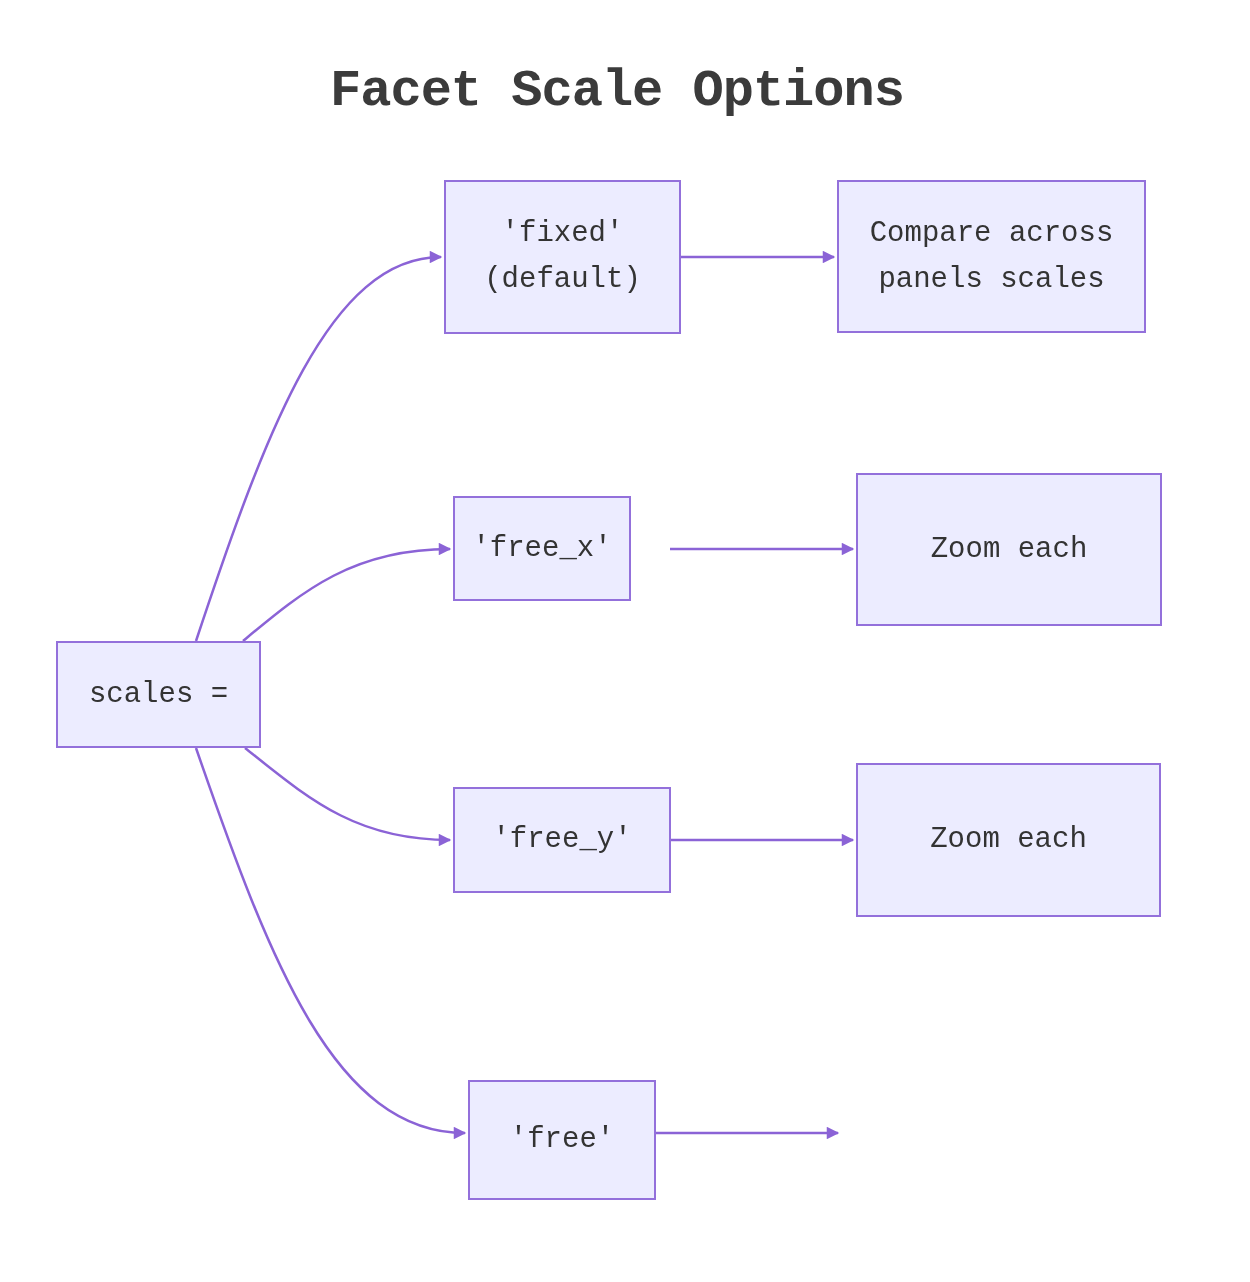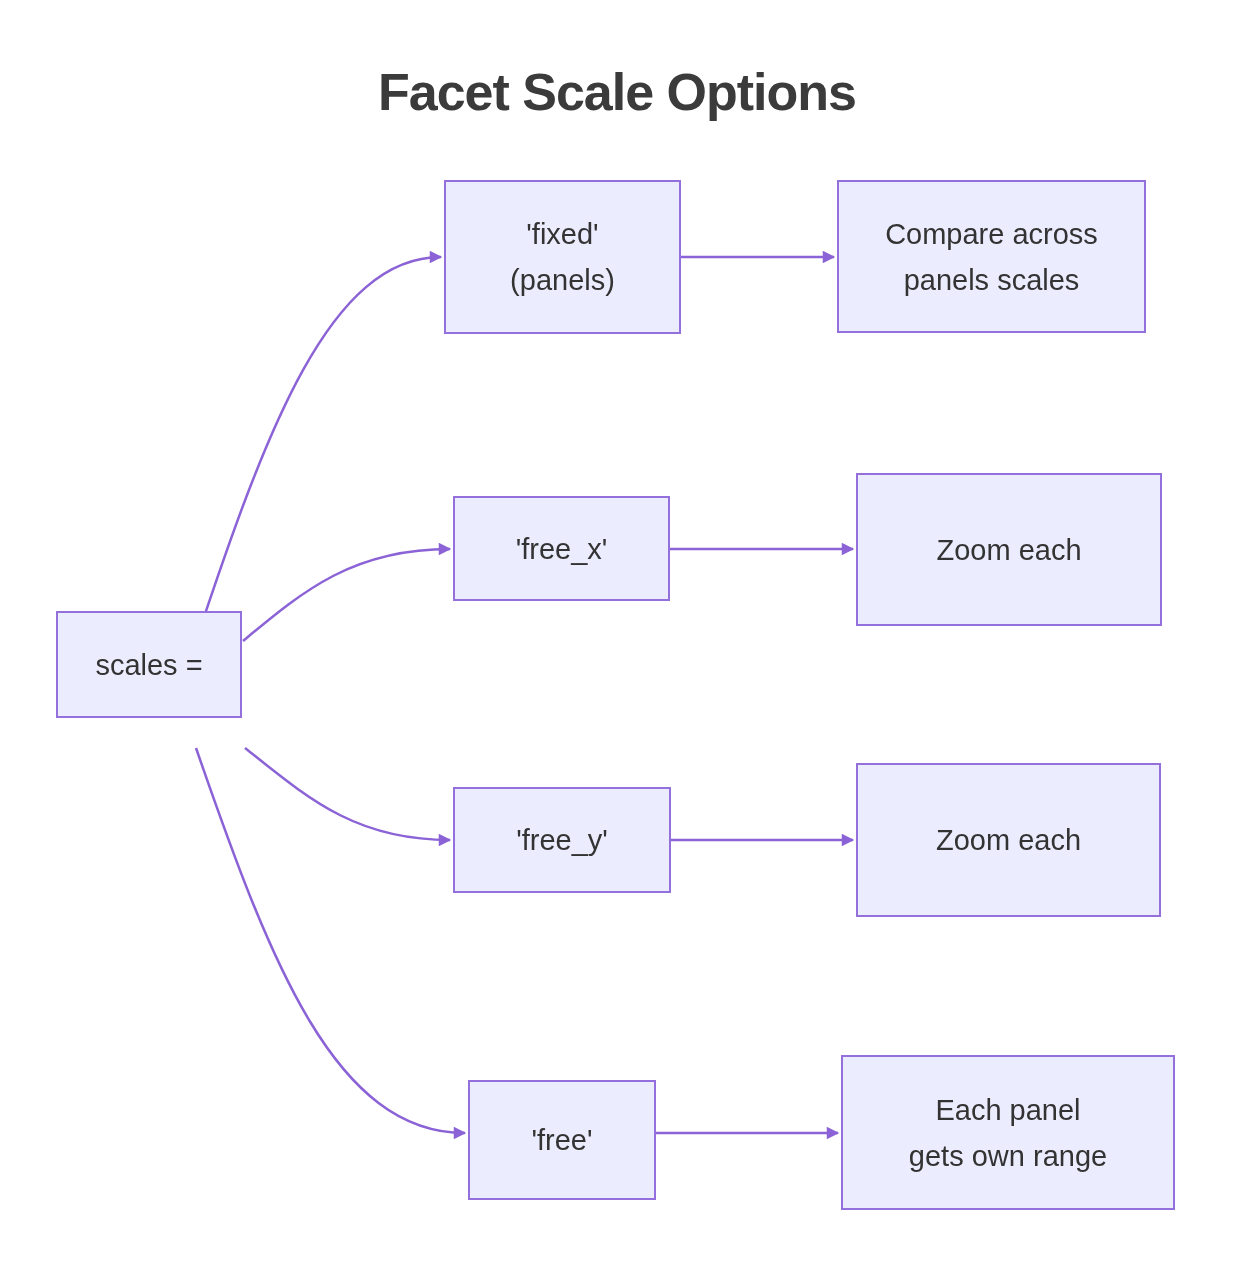--- a/index.html
+++ b/index.html
@@ -8,21 +8,21 @@
     --edge-color:#8b63d6;
     --node-text:#333333;
     --title-text:#3b3b3b;
     --bg:#ffffff;
   }
   html,body{margin:0;padding:0;background:var(--bg);}
   .diagram{
     position:relative;
     width:1250px;height:1282px;
     background:var(--bg);
-    font-family:Liberation Sans, sans-serif;
+    font-family:Liberation Mono, monospace;
     overflow:hidden;
   }
   .title{
     position:absolute;
     left:0;top:62px;width:1234px;
     text-align:center;
     font-size:52px;
     font-weight:700;
     color:var(--title-text);
     letter-spacing:-1px;
@@ -44,24 +44,24 @@
     color:var(--node-text);
     display:flex;
     flex-direction:column;
     align-items:center;
     justify-content:center;
     text-align:center;
     font-size:29px;
     line-height:46px;
   }
   
-  .n-root      {left:56px;  top:611px;  width:186px; height:107px;}
+  .n-root      {left:56px;  top:641px;  width:205px; height:107px;}
   .n-fixed     {left:444px; top:180px;  width:237px; height:154px;}
   .n-fixed-d   {left:837px; top:180px;  width:309px; height:153px;}
-  .n-freex     {left:453px; top:496px;  width:217px; height:105px;}
+  .n-freex     {left:453px; top:496px;  width:178px; height:105px;}
   .n-freex-d   {left:856px; top:473px;  width:306px; height:153px;}
   .n-freey     {left:453px; top:787px;  width:218px; height:106px;}
   .n-freey-d   {left:856px; top:763px;  width:305px; height:154px;}
   .n-free      {left:468px; top:1080px; width:188px; height:120px;}
   .n-free-d    {left:841px; top:1055px; width:334px; height:155px;}
 </style>
 </head>
 <body>
 
 <div class="diagram">
@@ -83,21 +83,21 @@
     <path class="edge" d="M670,840 L853,840" marker-end="url(#arrowhead)"></path>
     <path class="edge" d="M656,1133 L838,1133" marker-end="url(#arrowhead)"></path>
   </svg>
 
   <div class="node n-root">
     <span>scales =</span>
   </div>
 
   <div class="node n-fixed">
     <span>'fixed'</span>
-    <span>(panels)</span>
+    <span>(default)</span>
   </div>
   <div class="node n-fixed-d">
     <span>Compare across</span>
     <span>panels scales</span>
   </div>
 
   <div class="node n-freex">
     <span>'free_x'</span>
   </div>
   <div class="node n-freex-d">
@@ -107,18 +107,14 @@
   <div class="node n-freey">
     <span>'free_y'</span>
   </div>
   <div class="node n-freey-d">
     <span>Zoom each</span>
   </div>
 
   <div class="node n-free">
     <span>'free'</span>
   </div>
-  <div class="node n-free-d">
-    <span>Each panel</span>
-    <span>gets own range</span>
-  </div>
 
 </div>
 
 </body></html>

